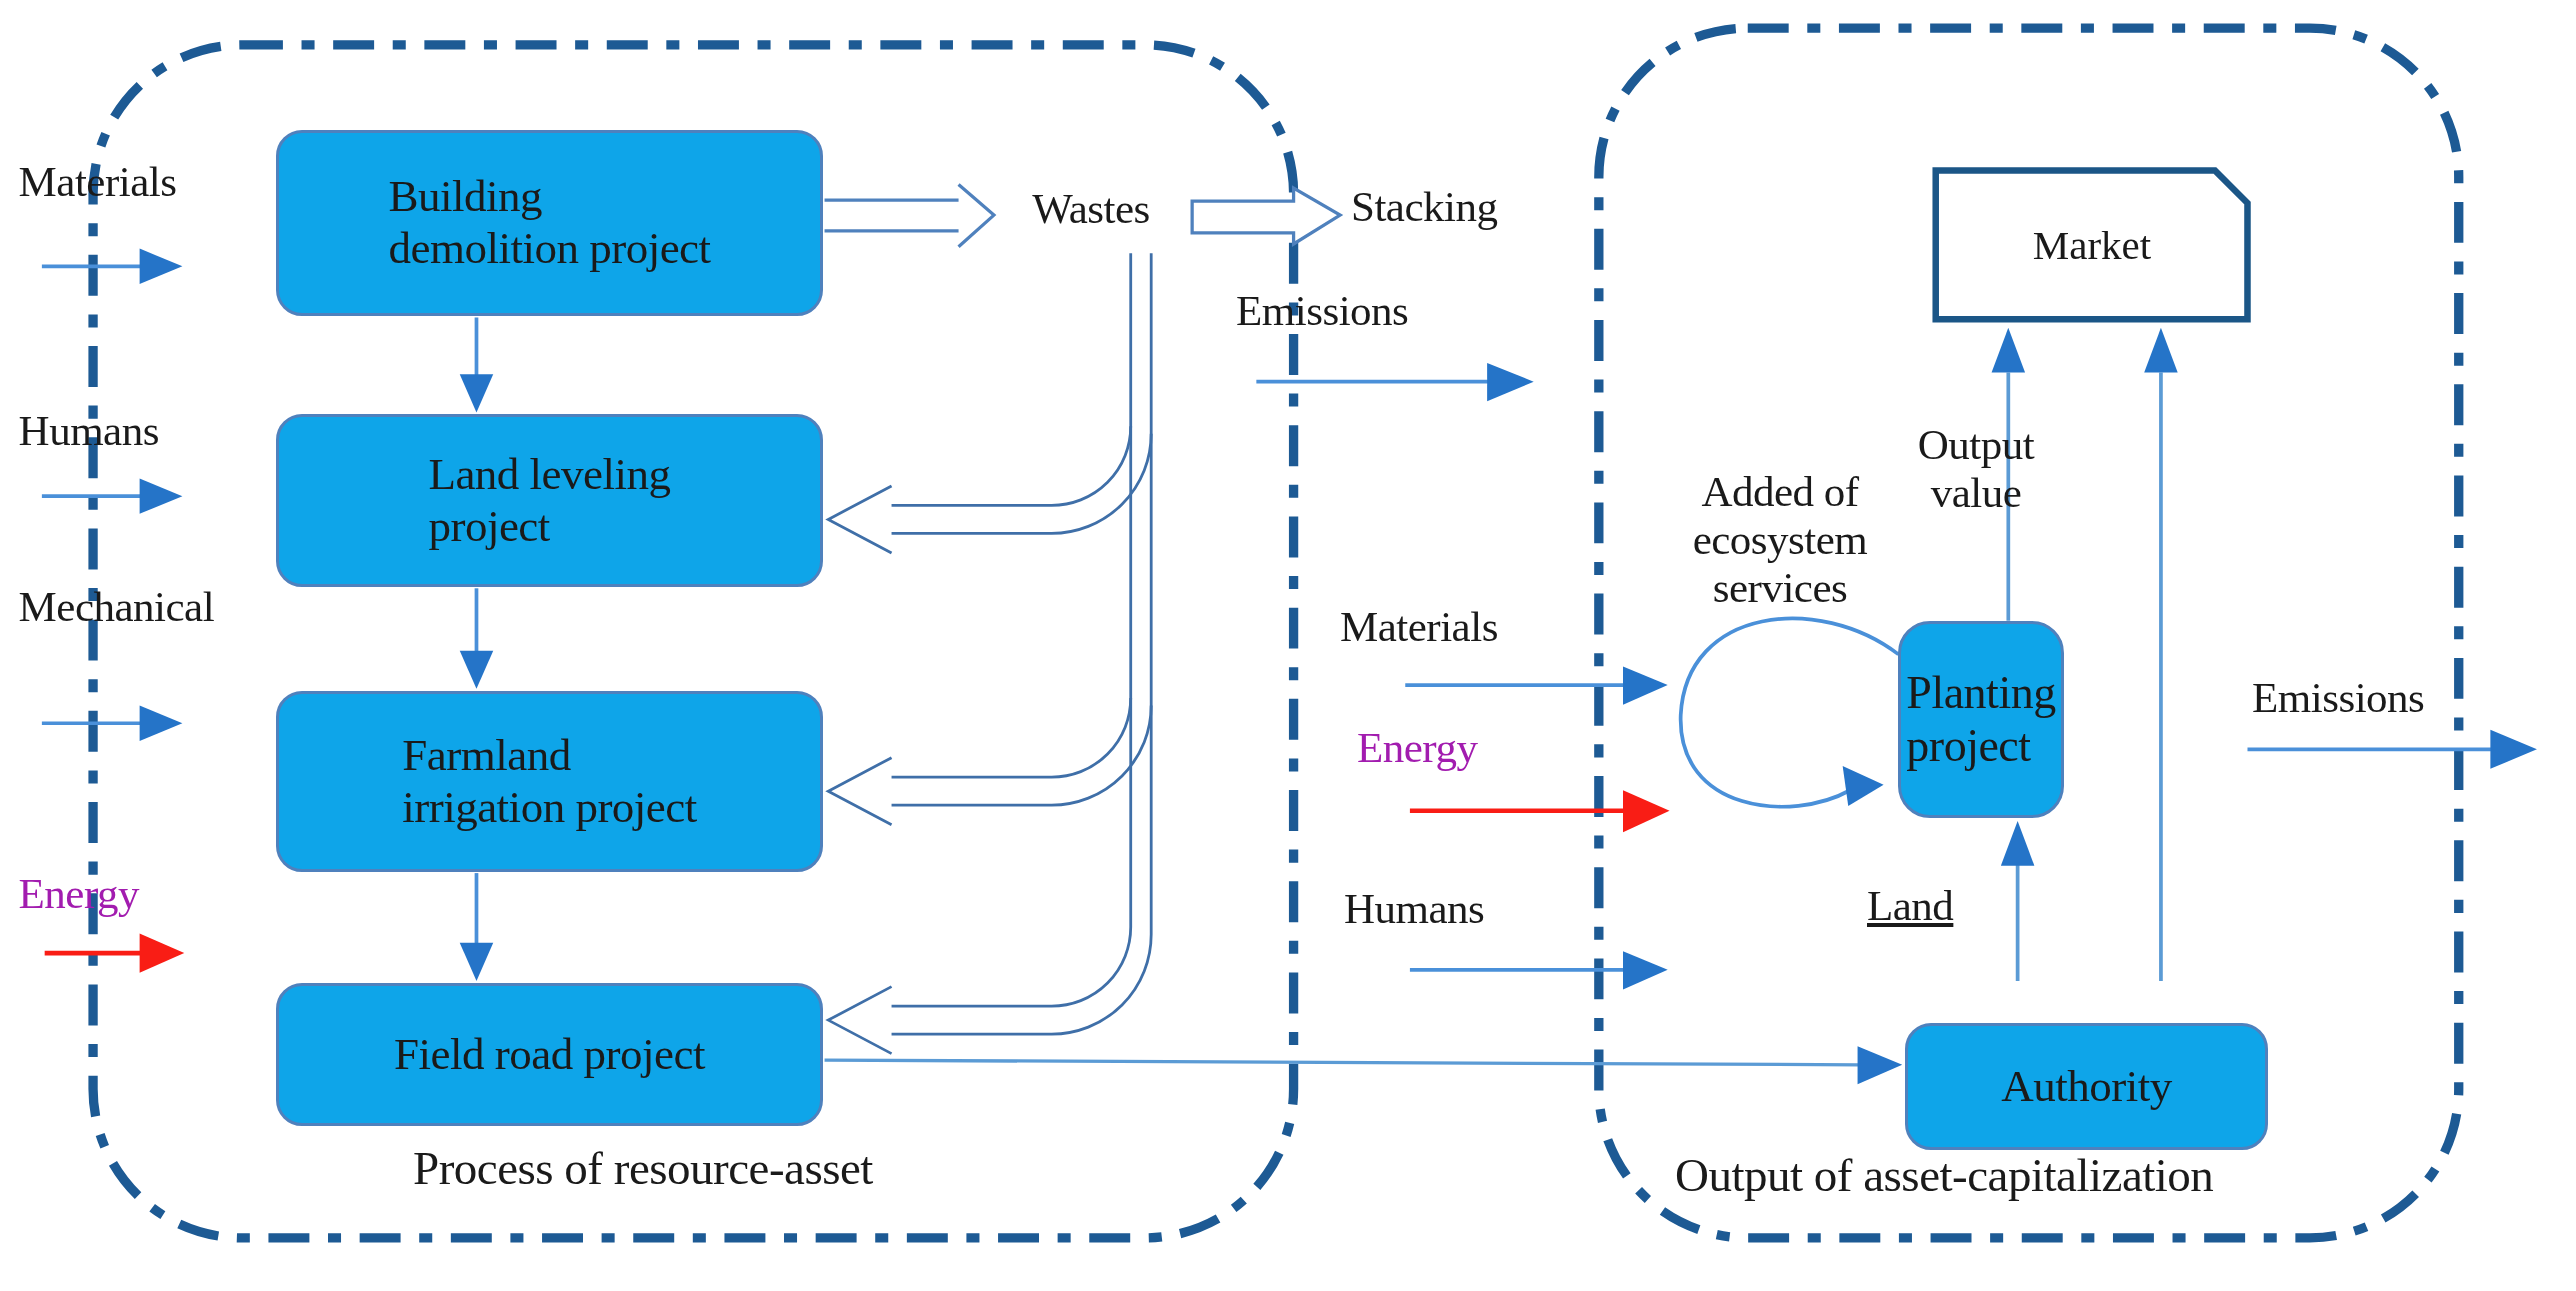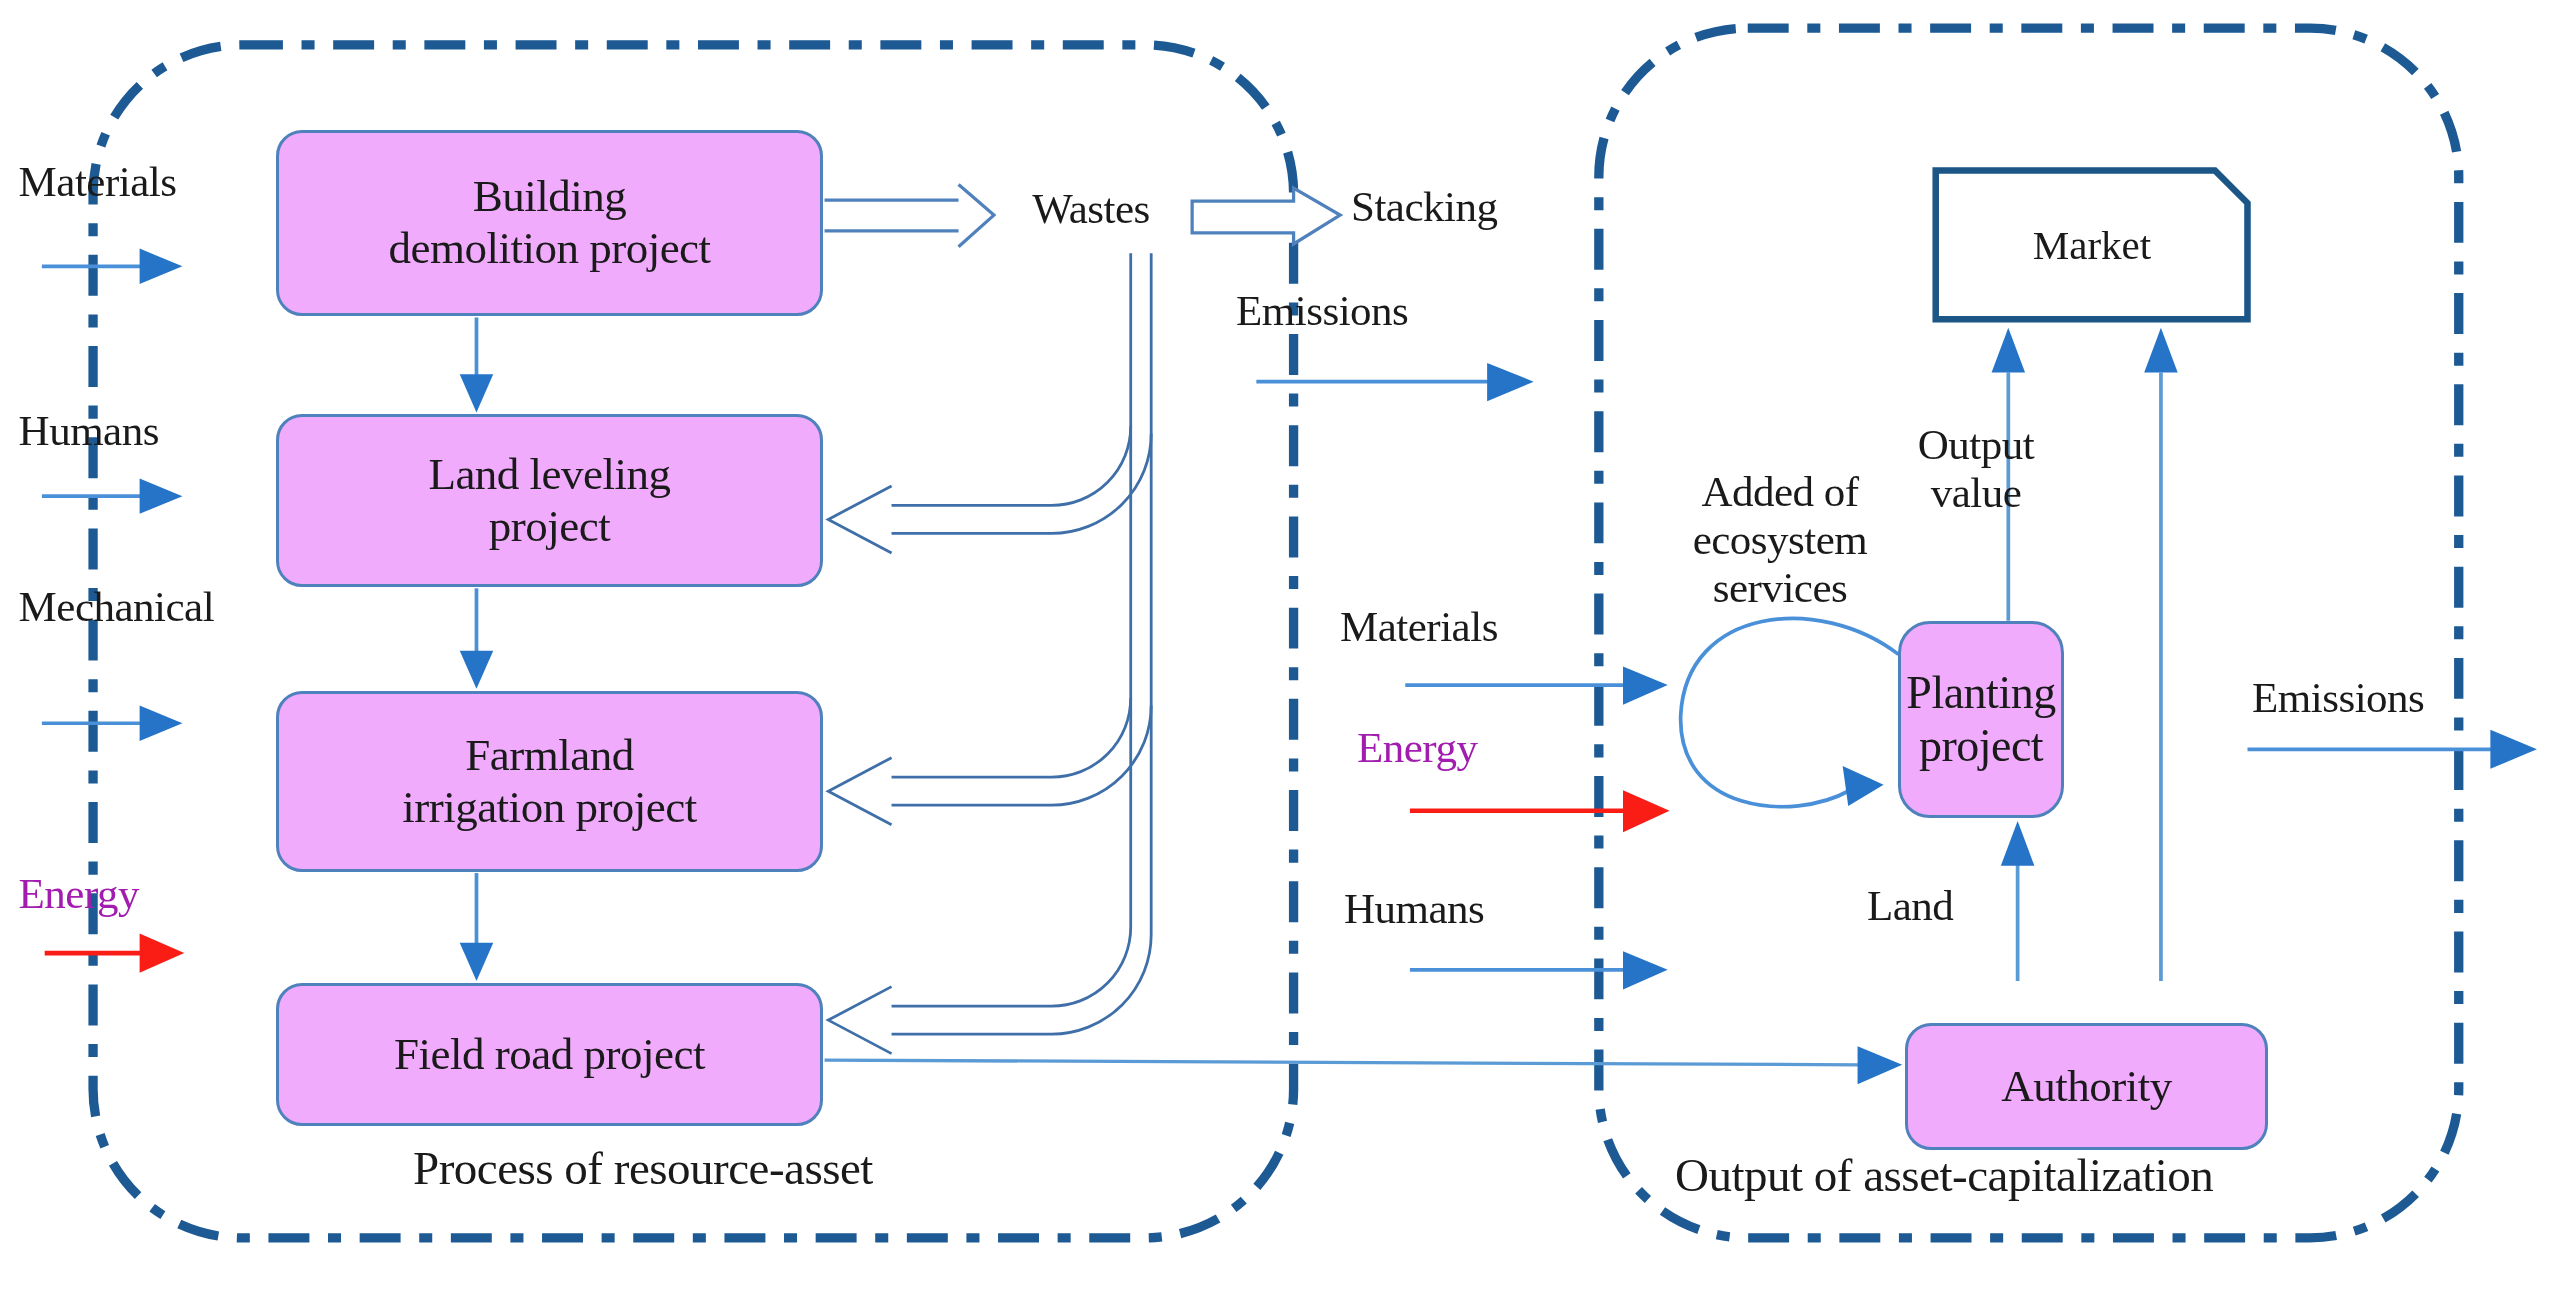--- a/index.html
+++ b/index.html
@@ -8,23 +8,23 @@
     font-family:"Liberation Serif","DejaVu Serif",serif;color:#1a1a1a;
   }
   svg.layer{position:absolute;left:0;top:0;width:2576px;height:1292px;}
   .lbl{
     position:absolute;font-size:43px;line-height:1.12;letter-spacing:-0.5px;
     white-space:pre-line;color:#1a1a1a;
   }
   .lbl.center{text-align:center;}
   .lbl.red{color:#a21caf;}
   .node{
-    position:absolute;box-sizing:border-box;background:#f0abfc;
+    position:absolute;box-sizing:border-box;background:#0ea5e9;
     border:3.7px solid #4f81bd;border-radius:26px;
-    display:flex;align-items:center;justify-content:center;text-align:center;
+    display:flex;align-items:center;justify-content:center;
     font-size:45px;line-height:1.15;letter-spacing:-0.5px;white-space:pre-line;
   }
   .node.small{font-size:46px;}
   .caption{position:absolute;font-size:47px;letter-spacing:-0.5px;margin-left:20px;}
   .markettext{
     position:absolute;left:1936px;top:170px;width:312px;height:149px;
     display:flex;align-items:center;justify-content:center;font-size:41px;
   }
 </style>
 </head>
@@ -162,20 +162,20 @@
 
   <div class="lbl" style="left:1340px;top:603px;">Materials</div>
   <div class="lbl red" style="left:1357px;top:724px;">Energy</div>
   <div class="lbl" style="left:1344px;top:885px;">Humans</div>
 
   <div class="lbl center" style="left:1636px;top:468px;width:288px;">Added of
 ecosystem
 services</div>
   <div class="lbl center" style="left:1906px;top:421px;width:140px;">Output
 value</div>
-  <div class="lbl" style="left:1867px;top:882px;">Land</div>
+  <div class="lbl" style="left:1867px;top:882px;text-decoration:underline;">Land</div>
   <div class="lbl" style="left:2252px;top:674px;">Emissions</div>
 
   <div class="caption" style="left:393px;top:1141px;">Process of resource-asset</div>
   <div class="caption" style="left:1655px;top:1148px;">Output of asset-capitalization</div>
 
 </div>
 
 
 </body></html>

